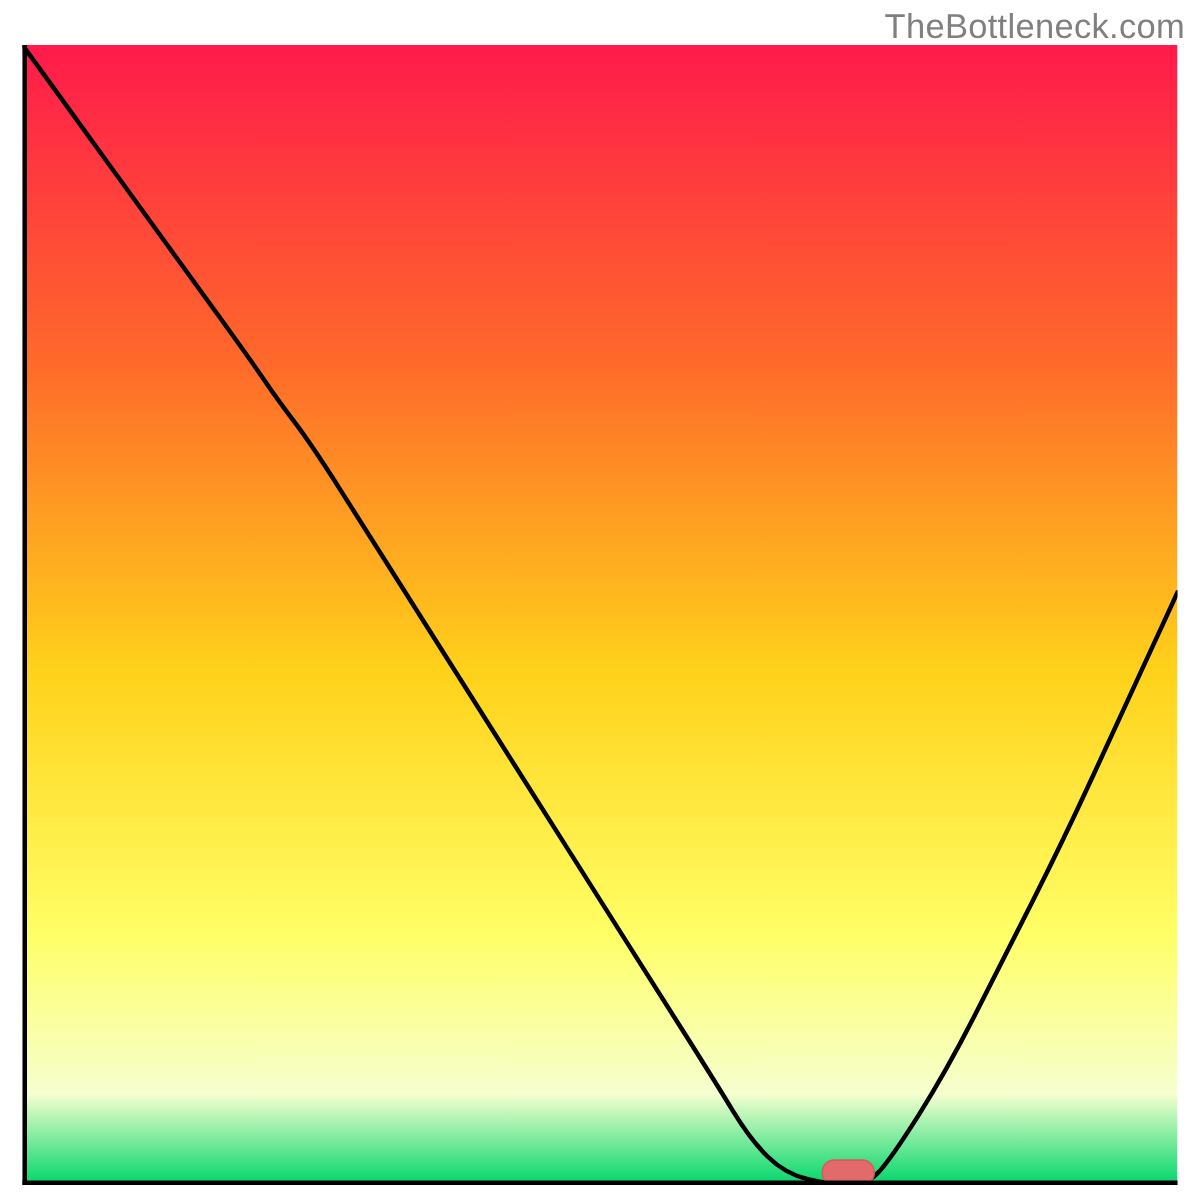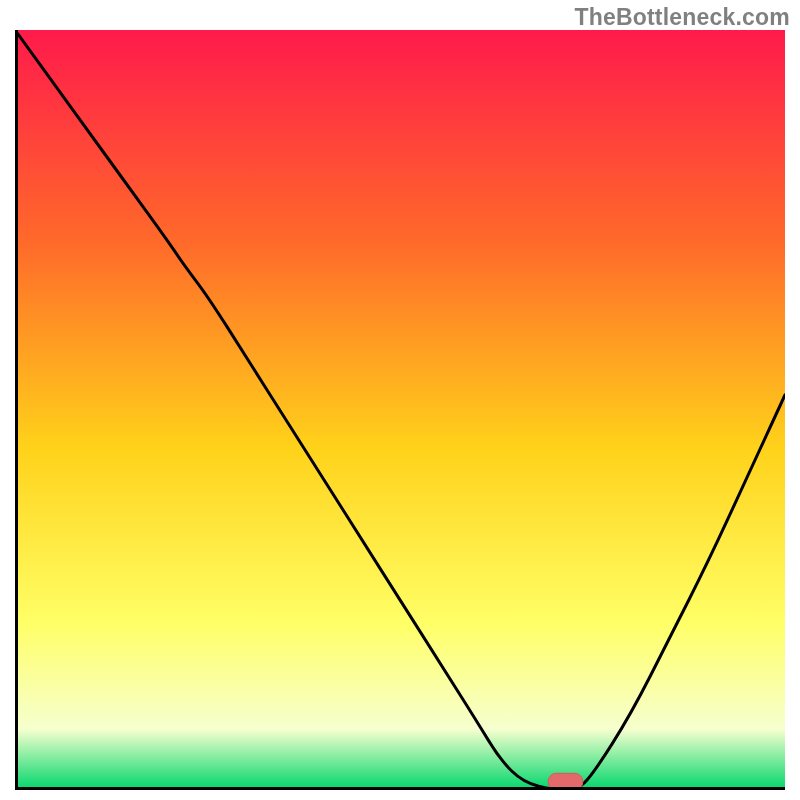--- a/index.html
+++ b/index.html
@@ -14,21 +14,21 @@
   .frame {
     position: relative;
     width: 800px;
     height: 800px;
   }
   .watermark {
     position: absolute;
     top: 4px;
     right: 10px;
     font-size: 23px;
-    font-weight: 700;
+    font-weight: 400;
     color: #808080;
     letter-spacing: 0.2px;
     z-index: 30;
   }
   .plot-outer {
     position: absolute;
     left: 15px;
     top: 30px;
     width: 770px;
     height: 760px;

